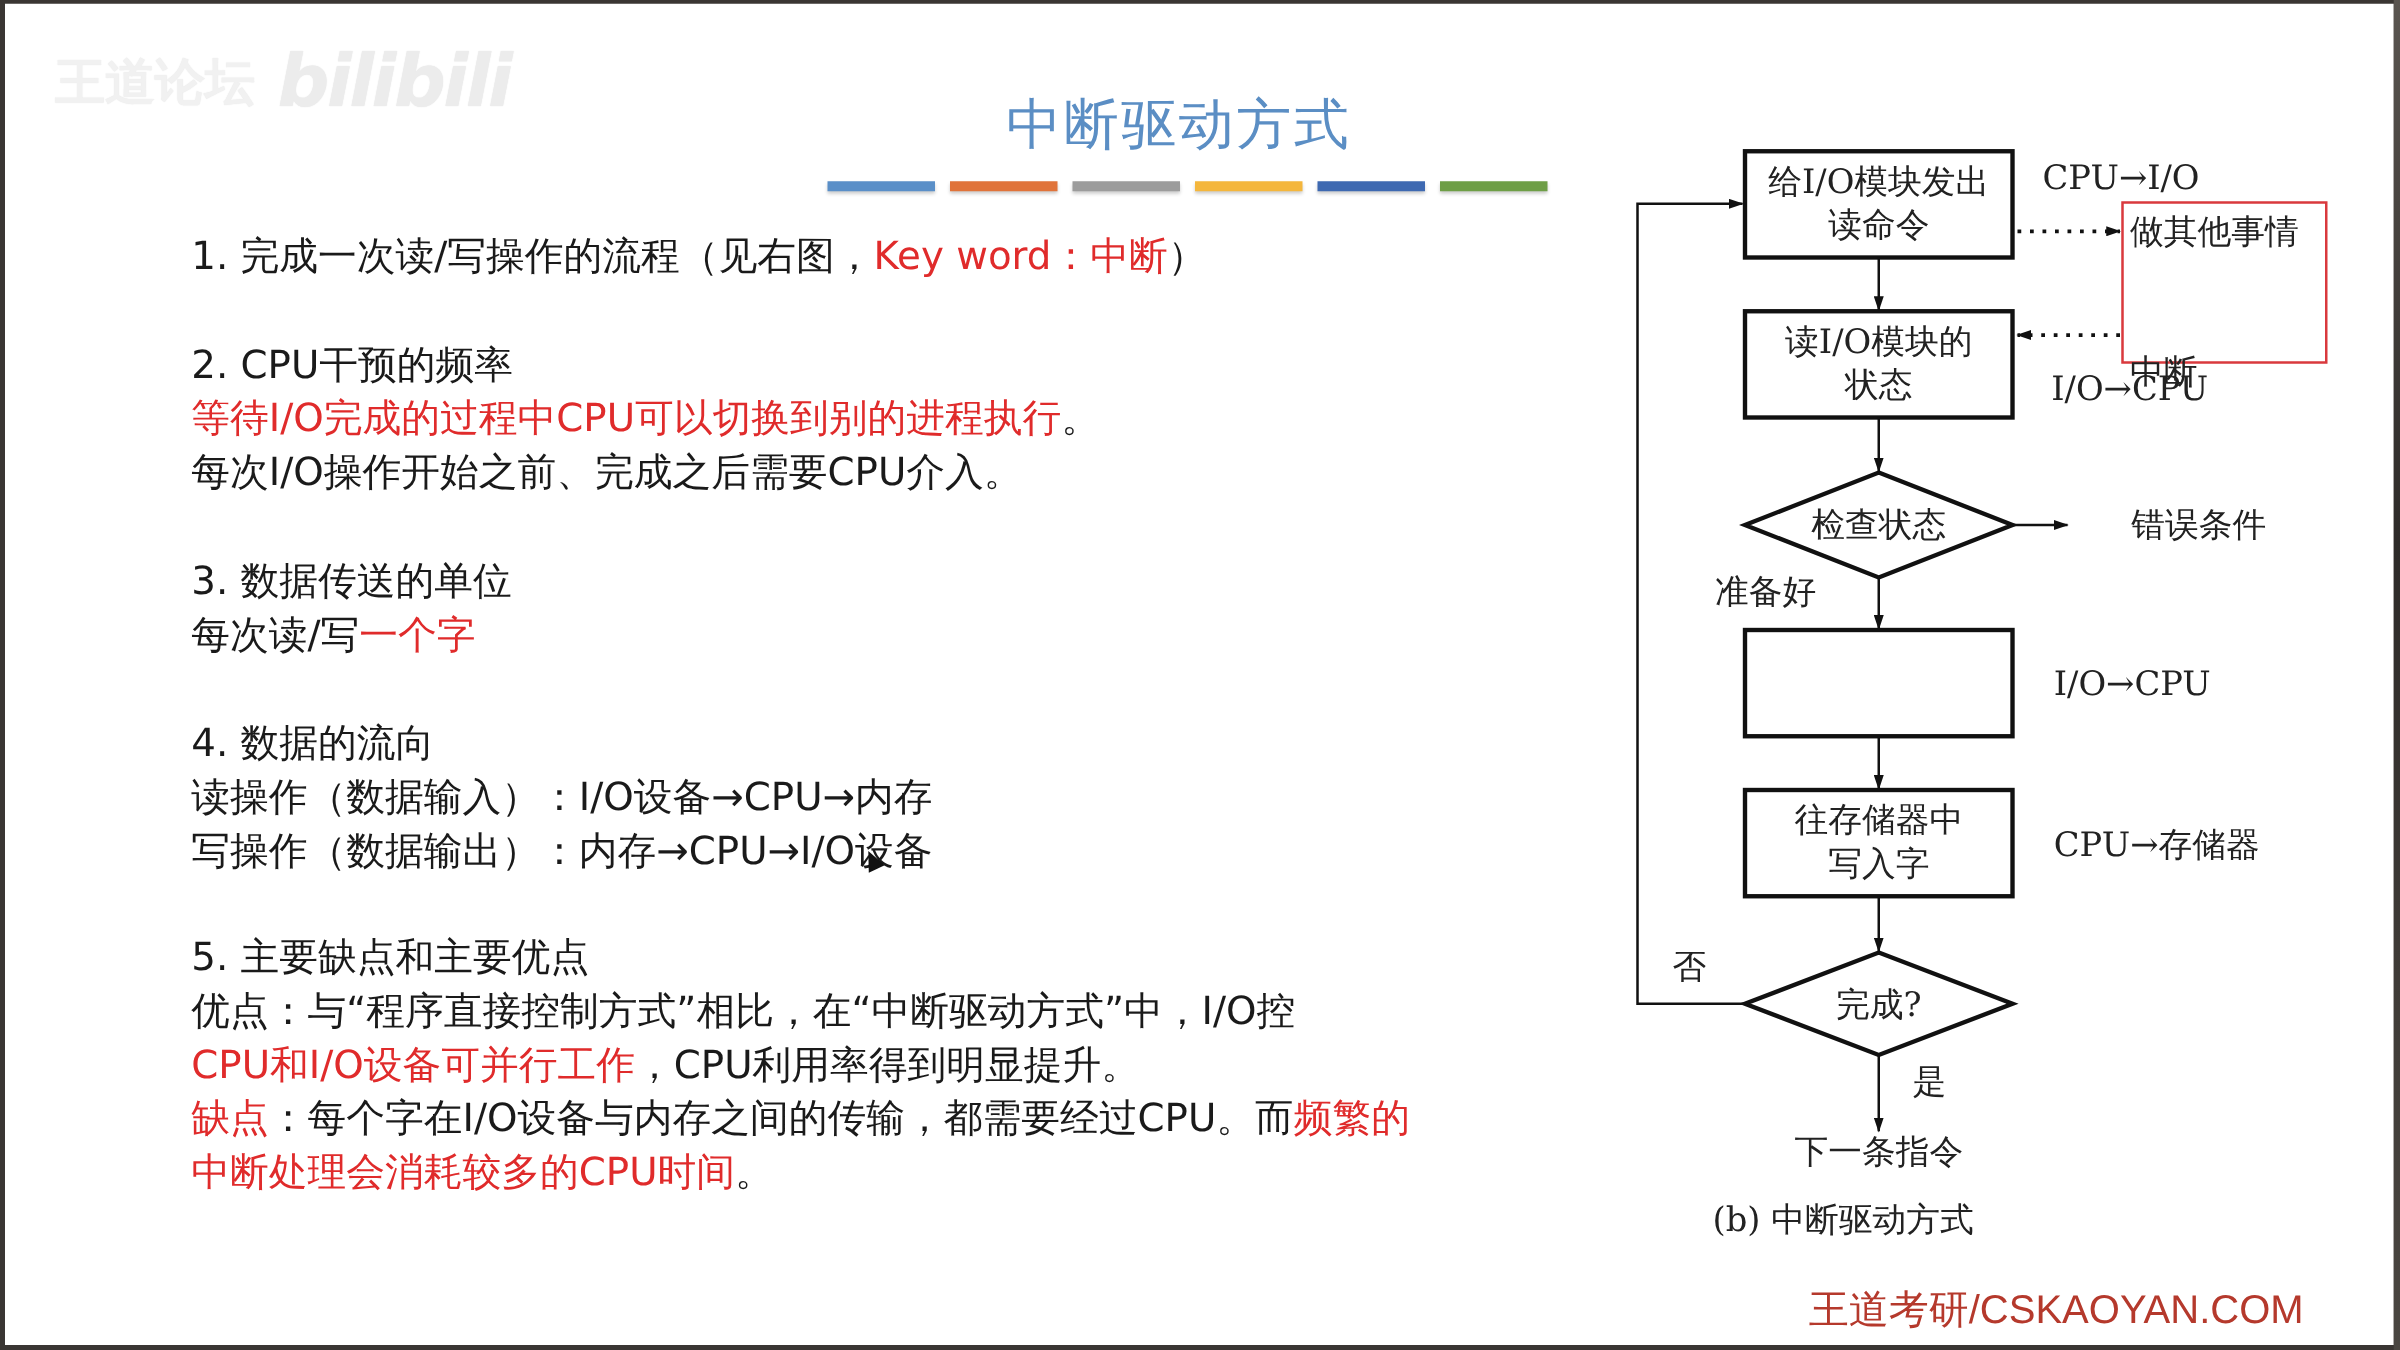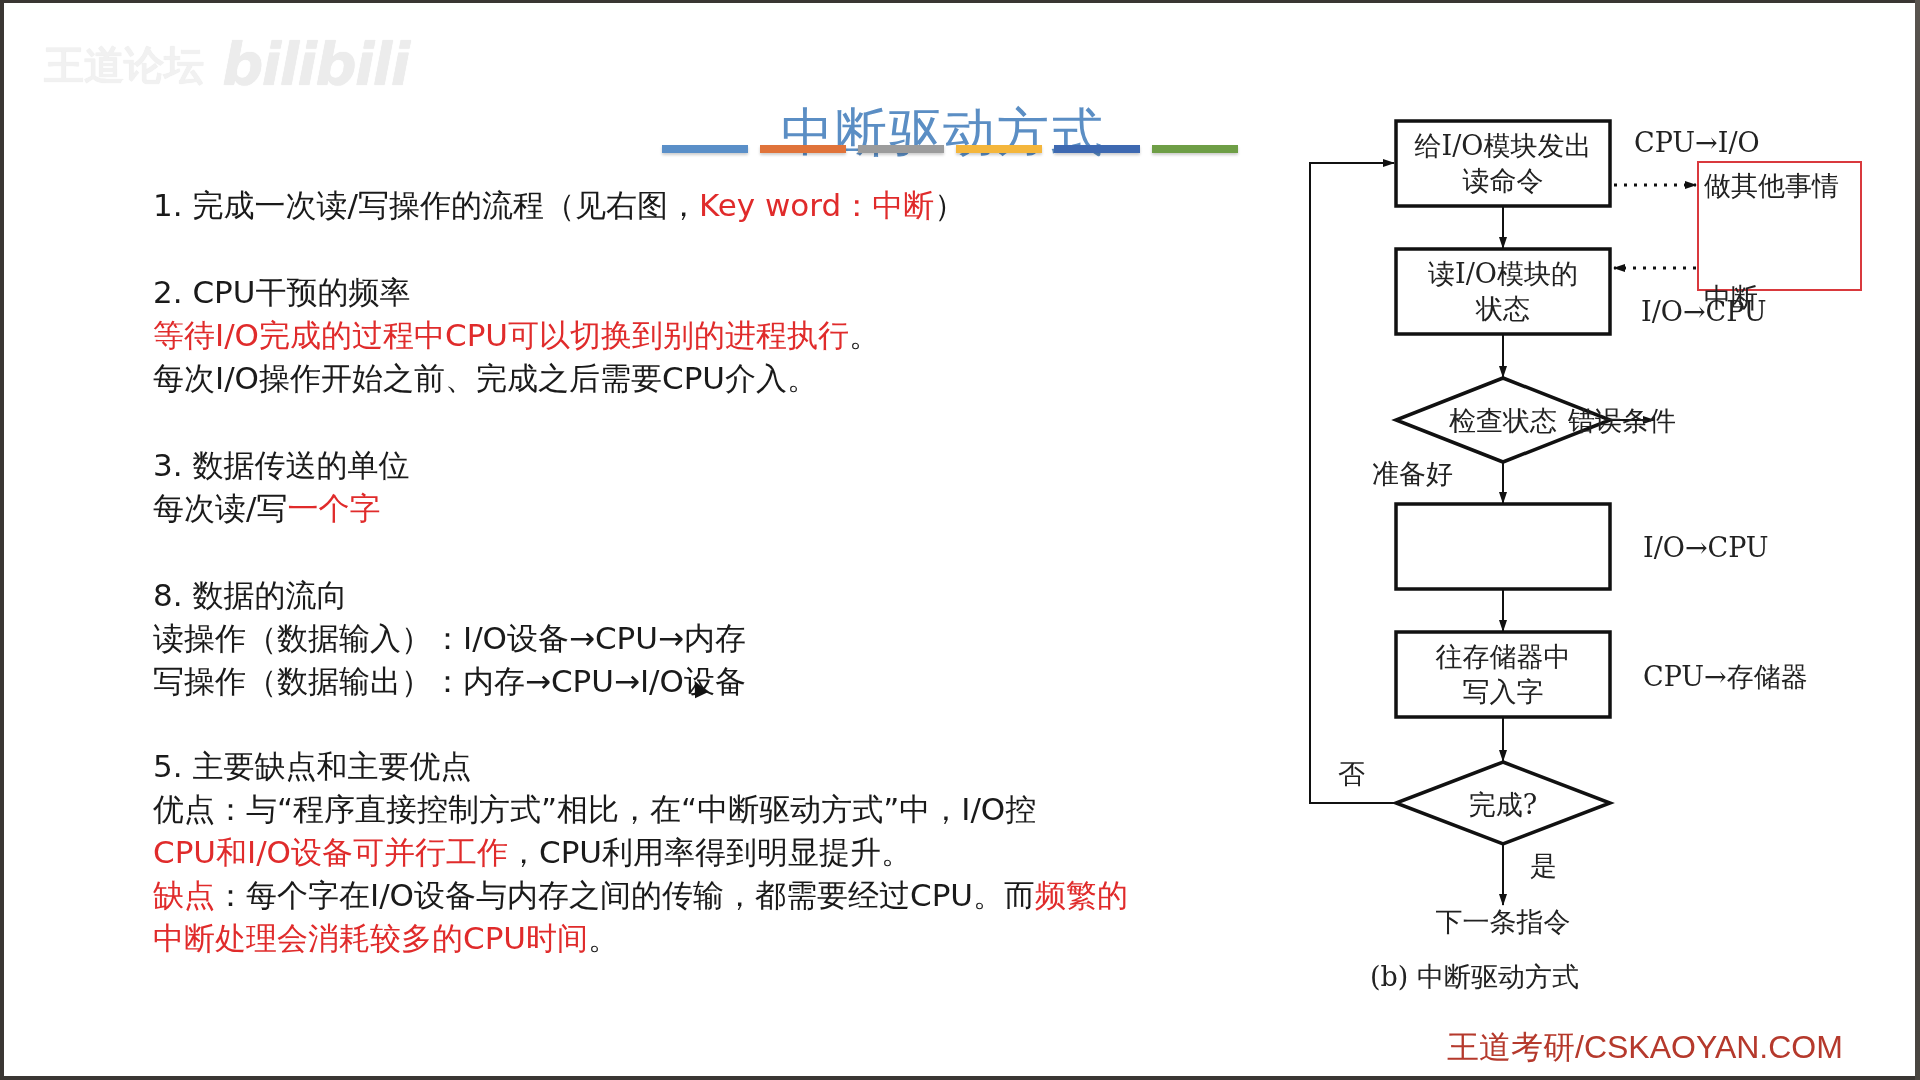--- a/index.html
+++ b/index.html
@@ -18,23 +18,22 @@
   }
   .watermark {
     position: absolute; left: 44px; top: 30px; height: 70px;
     display: flex; align-items: center; gap: 18px;
     color: #f1f1f1; font-weight: bold; font-size: 40px;
     text-shadow: 0 0 1px #e4e4e4;
   }
   .watermark .bili { font-size: 58px; font-style: italic; letter-spacing: -2px; color: #ececec; }
   .title {
     position: absolute; left: 0; width: 1886px; top: 70px; text-align: center;
-    color: #5b8ec4; font-size: 52px; letter-spacing: 2px;
+    color: #5b8ec4; font-size: 44px; letter-spacing: 2px;
     font-family: Liberation Serif, serif;
-    margin-top: 28px;
   }
   .bars { position: absolute; left: 662px; top: 145px; display: flex; gap: 12px; }
   .bars span { display: block; width: 86px; height: 8px; box-shadow: 0 2px 3px rgba(0,0,0,0.2); }
 
   .content {
     position: absolute; left: 153px; top: 184px; width: 1120px;
     font-size: 31px; line-height: 43px; color: #1a1a1a;
   }
   .content p { margin: 0; white-space: nowrap; }
   .gap1 { height: 44px; }
@@ -91,21 +90,21 @@
     <span>1. 完成一次读/写操作的流程（见右图，</span><span class="red">Key word：中断</span><span>）</span>
   </p>
   <div class="gap1"></div>
   <p>2. CPU干预的频率</p>
   <p><span class="red">等待I/O完成的过程中CPU可以切换到别的进程执行</span><span>。</span></p>
   <p>每次I/O操作开始之前、完成之后需要CPU介入。</p>
   <div class="gap1"></div>
   <p>3. 数据传送的单位</p>
   <p><span>每次读/写</span><span class="red">一个字</span></p>
   <div class="gap1"></div>
-  <p>8. 数据的流向</p>
+  <p>4. 数据的流向</p>
   <p>读操作（数据输入）：I/O设备→CPU→内存</p>
   <p>写操作（数据输出）：内存→CPU→I/O设备</p>
   <div class="gap2"></div>
   <p>5. 主要缺点和主要优点</p>
   <p>优点：与“程序直接控制方式”相比，在“中断驱动方式”中，I/O控</p>
   <p><span class="red">CPU和I/O设备可并行工作</span><span>，CPU利用率得到明显提升。</span></p>
   <p><span class="red">缺点</span><span>：每个字在I/O设备与内存之间的传输，都需要经过CPU。而</span><span class="red">频繁的</span></p>
   <p><span class="red">中断处理会消耗较多的CPU时间</span><span>。</span></p>
 </div>
 
@@ -159,21 +158,21 @@
     <div>往存储器中</div>
     <div>写入字</div>
   </div>
   <div class="fl-text fl-box" style="left:1396px; top:787px;">完成?</div>
   <div class="fl-text fl-box" style="left:1396px; top:904px;">下一条指令</div>
 
   <div class="fl-text fl-side" style="left:1634px; top:125px;">CPU→I/O</div>
   <div class="fl-text fl-side" style="left:1704px; top:168px;">做其他事情</div>
   <div class="fl-text fl-side" style="left:1704px; top:252px;margin-top:28px;">中断</div>
   <div class="fl-text fl-side" style="left:1641px; top:294px;">I/O→CPU</div>
-  <div class="fl-text fl-side" style="left:1568px; top:403px;">错误条件</div>
+  <div class="fl-text fl-side" style="left:1705px; top:403px;">错误条件</div>
   <div class="fl-text fl-side" style="left:1372px; top:456px;">准备好</div>
   <div class="fl-text fl-side" style="left:1643px; top:530px;">I/O→CPU</div>
   <div class="fl-text fl-side" style="left:1643px; top:659px;">CPU→存储器</div>
   <div class="fl-text fl-side" style="left:1338px; top:756px;">否</div>
   <div class="fl-text fl-side" style="left:1530px; top:848px;">是</div>
   <div class="fl-text fl-side" style="left:1370px; top:959px;">(b) 中断驱动方式</div>
 </div>
 
 <div class="footer">王道考研/CSKAOYAN.COM</div>
 

